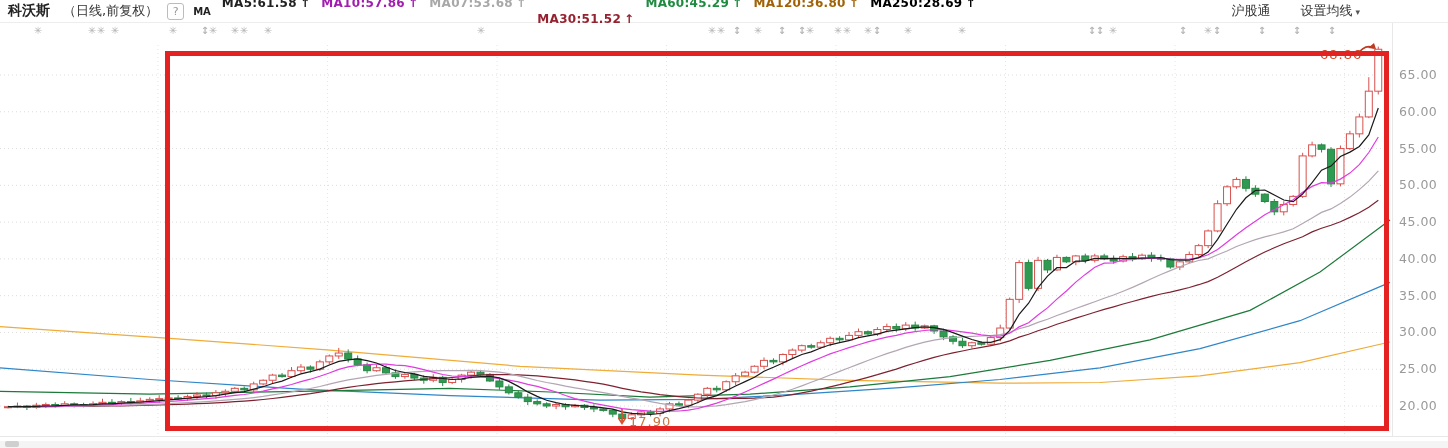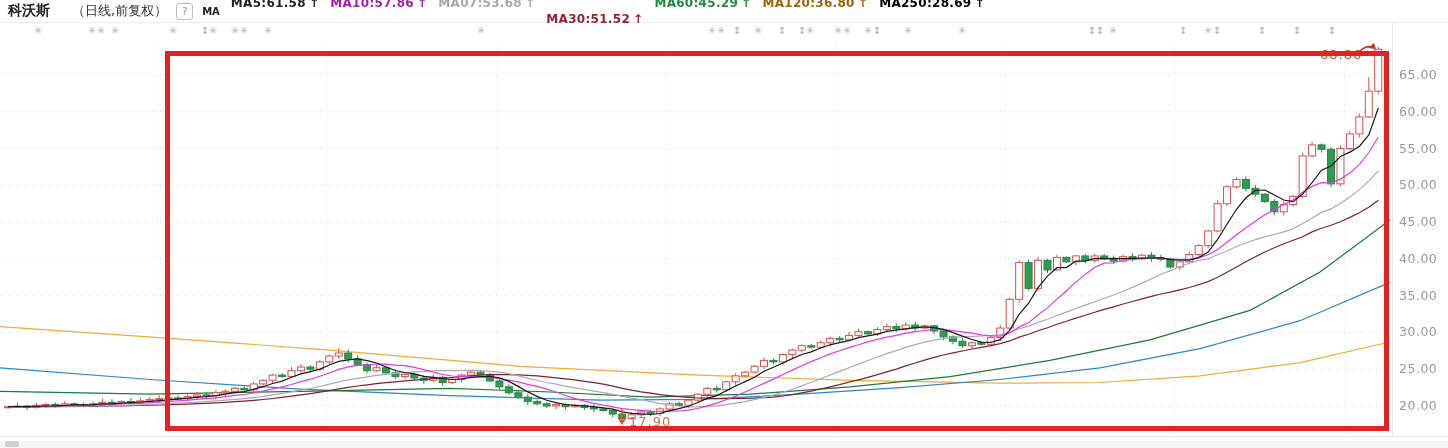--- a/index.html
+++ b/index.html
@@ -2,21 +2,21 @@
 <html><head>
 <meta charset="utf-8">
 <style>
   html,body{margin:0;padding:0;background:#fff;}
   body{width:1448px;height:448px;position:relative;overflow:hidden;
        font-family:"DejaVu Sans","Liberation Sans",sans-serif;}
   .header{position:absolute;top:0;left:0;width:1432px;height:22px;display:flex;
           align-items:center;padding-left:8px;box-sizing:border-box;font-size:13px;
           color:#333;z-index:6;background:transparent;white-space:nowrap;}
   .stock-name{font-weight:bold;font-size:14px;color:#222;}
-  .period{margin-left:22px;font-size:13px;color:#333;}
+  .period{margin-left:13px;font-size:13px;color:#333;}
   .help-box{margin-left:9px;width:15px;height:15px;border:1px solid #bcbcbc;border-radius:3px;
             color:#999;font-size:11px;line-height:15px;text-align:center;cursor:pointer;background:#fff;}
   .ma-prefix{margin-left:9px;font-size:10px;font-weight:bold;color:#222;}
   #ma-legend{display:flex;}
   .ma-item{margin-left:11px;font-size:12px;font-weight:bold;letter-spacing:.3px;}
   .ma-arrow{margin-left:3px;font-weight:bold;}
   .header-right{margin-left:auto;display:flex;align-items:center;padding-right:72px;}
   .hdr-link{margin-left:30px;font-size:13px;color:#333;cursor:pointer;}
   .caret{font-size:9px;color:#555;margin-left:3px;}
   #chart-svg{position:absolute;top:0;left:0;}
@@ -715,16 +715,20 @@
   <span class="ma-prefix">MA</span>
   <span id="ma-legend">
       <span class="ma-item" style="color: rgb(34, 34, 34);"><span>MA5:61.58</span><span class="ma-arrow">↑</span></span>
       <span class="ma-item" style="color: #a21caf;"><span>MA10:57.86</span><span class="ma-arrow">↑</span></span>
       <span class="ma-item" style="color: rgb(168, 168, 168);"><span>MA07:53.68</span><span class="ma-arrow">↑</span></span>
       <span class="ma-item" style="color: rgb(150, 33, 47); margin-top: 16px;"><span>MA30:51.52</span><span class="ma-arrow">↑</span></span>
       <span class="ma-item" style="color: rgb(31, 139, 63);"><span>MA60:45.29</span><span class="ma-arrow">↑</span></span>
       <span class="ma-item" style="color: #a16207;"><span>MA120:36.80</span><span class="ma-arrow">↑</span></span>
       <span class="ma-item" style="color: #000000;"><span>MA250:28.69</span><span class="ma-arrow">↑</span></span>
     </span>
+  <span class="header-right">
+    <span class="hdr-link">沪股通</span>
+    <span class="hdr-link"><span>设置均线</span><span class="caret">▾</span></span>
+  </span>
 </div>
 
 <div class="scroll-track"></div>
 <div class="scroll-stub"></div>
 
 </body></html>

